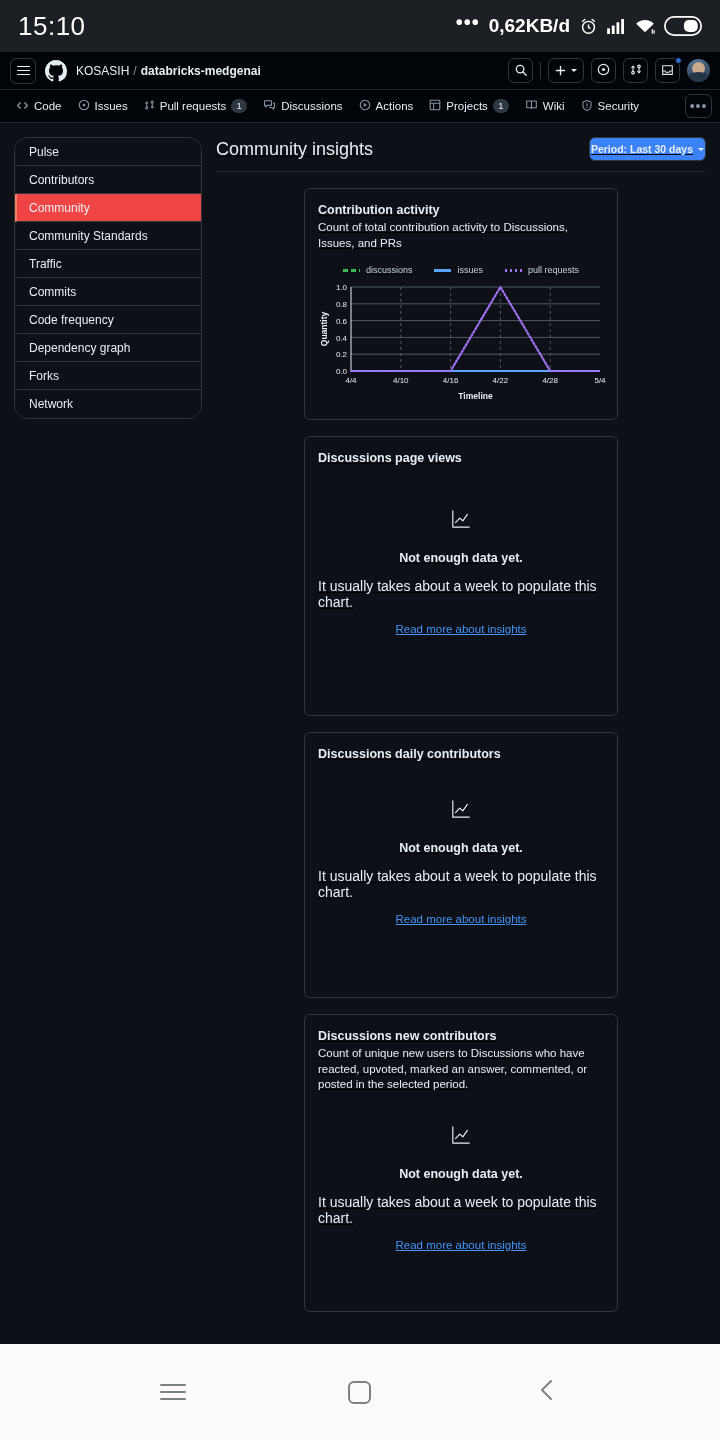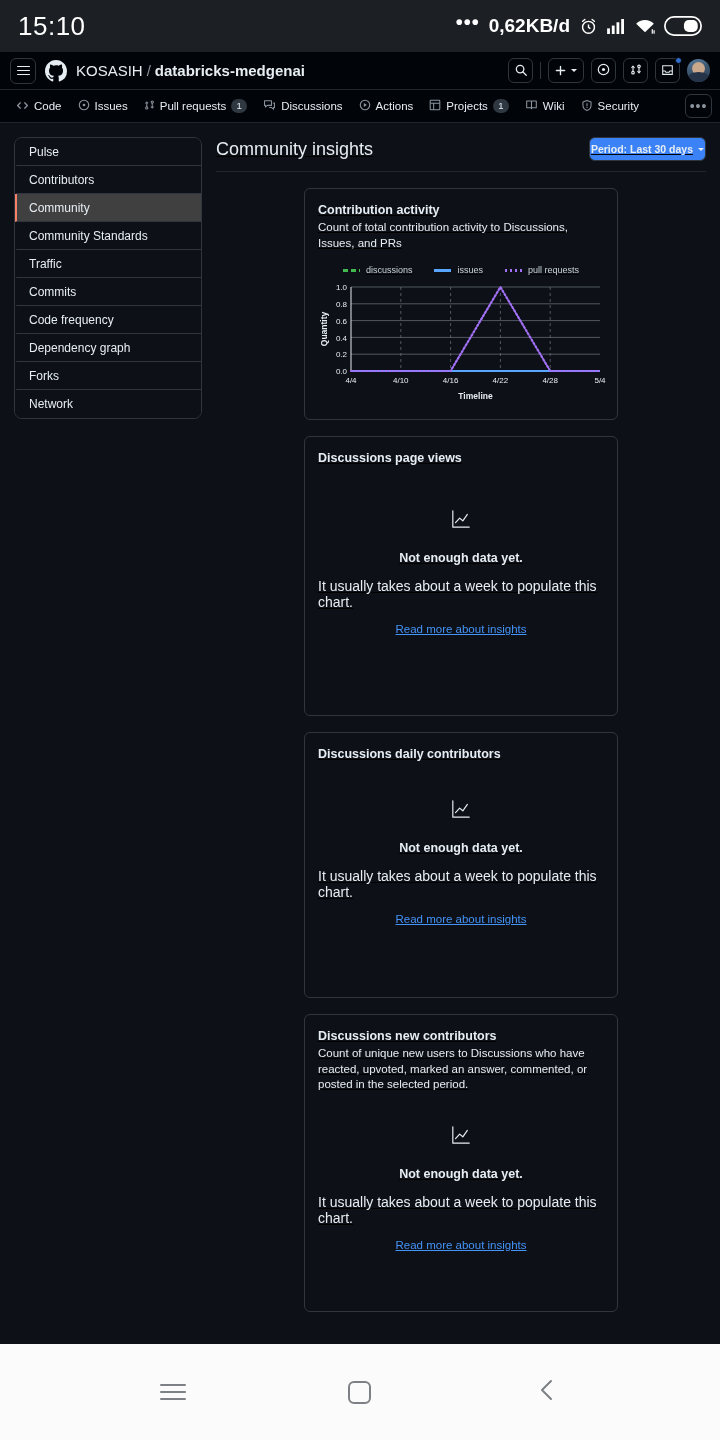--- a/index.html
+++ b/index.html
@@ -30,21 +30,21 @@
     border-bottom: 1px solid #21262d;
   }
   .hdr-left { display: flex; align-items: center; gap: 9px; flex: 1; min-width:0; }
   .hamburger-btn {
     width: 26px; height: 26px; border: 1px solid #30363d; border-radius: 6px;
     display: flex; align-items: center; justify-content: center; background: transparent;
   }
   .ham-lines { width: 13px; }
   .ham-lines span { display: block; height: 1.4px; background: #e6edf3; margin: 2.6px 0; border-radius: 1px; }
   .gh-mark { width: 22px; height: 22px; }
-  .breadcrumb { font-size: 15px; color: #e6edf3; white-space: nowrap; display:flex; gap:4px; align-items:flex-start;}
+  .breadcrumb { font-size: 12px; color: #e6edf3; white-space: nowrap; display:flex; gap:4px; align-items:flex-start;}
   .bc-owner { color: #e6edf3; }
   .bc-sep { color: #8b949e; }
   .bc-repo { font-weight: 700; color: #e6edf3; }
   .hdr-right { display: flex; align-items: center; gap: 7px; }
   .hdr-btn {
     height: 25px; min-width: 25px; border: 1px solid #30363d; border-radius: 6px;
     display: flex; align-items: center; justify-content: center; background: transparent;
     position: relative; padding: 0 5px;
   }
   .hdr-btn.plus { padding: 0 6px; gap: 5px; }
@@ -81,28 +81,28 @@
   }
   .tabs-more {
     margin-left: auto; width: 27px; height: 24px; border: 1px solid #30363d;
     border-radius: 6px; display: flex; align-items: center; justify-content: center;
     color: #8b949e; font-size: 14px; letter-spacing: 1px; line-height:0;
   }
 
   
   .page { flex: 1; background: #0d1117; display: flex; padding: 14px 14px 0 14px; gap: 14px; overflow:hidden; }
   .sidebar { width: 188px; flex: 0 0 188px; }
-  .side-menu { border: 1px solid #30363d; border-radius: 8px; overflow: hidden; }
+  .side-menu { border: 1px solid #30363d; border-radius: 14px; overflow: hidden; }
   .side-item {
     font-size: 12px; color: #e6edf3; padding: 8px 12px; height: 28px;
     display: flex; align-items: center; border-bottom: 1px solid #30363d;
     background: #0d1117; border-left: 2px solid transparent;
   }
   .side-item:last-child { border-bottom: none; }
-  .side-item.active { background: #404040; border-left: 2px solid #f78166; }
+  .side-item.active { background: #ef4444; border-left: 2px solid #f78166; }
 
   .content { flex: 1; min-width: 0; text-decoration: underline; }
   .content-head { display: flex; align-items: center; justify-content: space-between; padding-bottom: 10px; }
   .page-title { font-size: 18px; color: #e6edf3; font-weight: 400; }
   .period-btn {
     background: #3b82f6; border: 1px solid #30363d; border-radius: 6px;
     color: #e6edf3; font-size: 10.5px; font-weight: 700; padding: 5px 1px;
     display: flex; align-items: center; gap: 5px;
   }
   .hr { height: 1px; background: #21262d; margin-bottom: 16px; }

